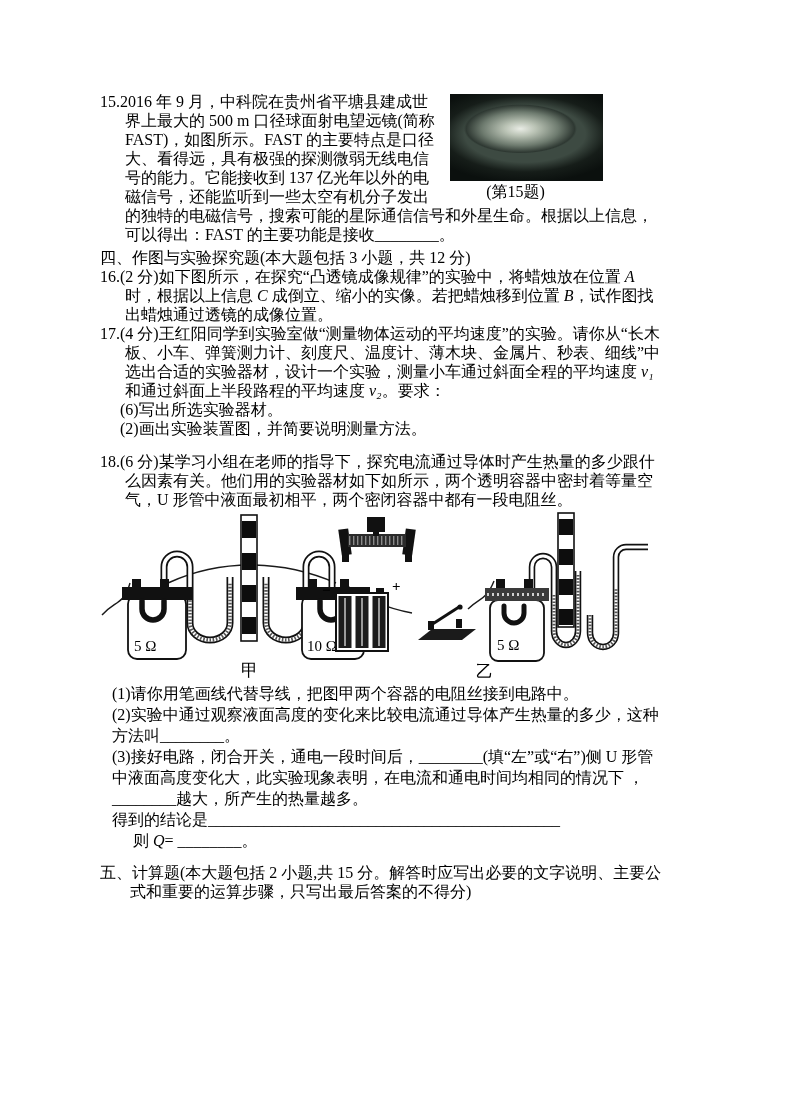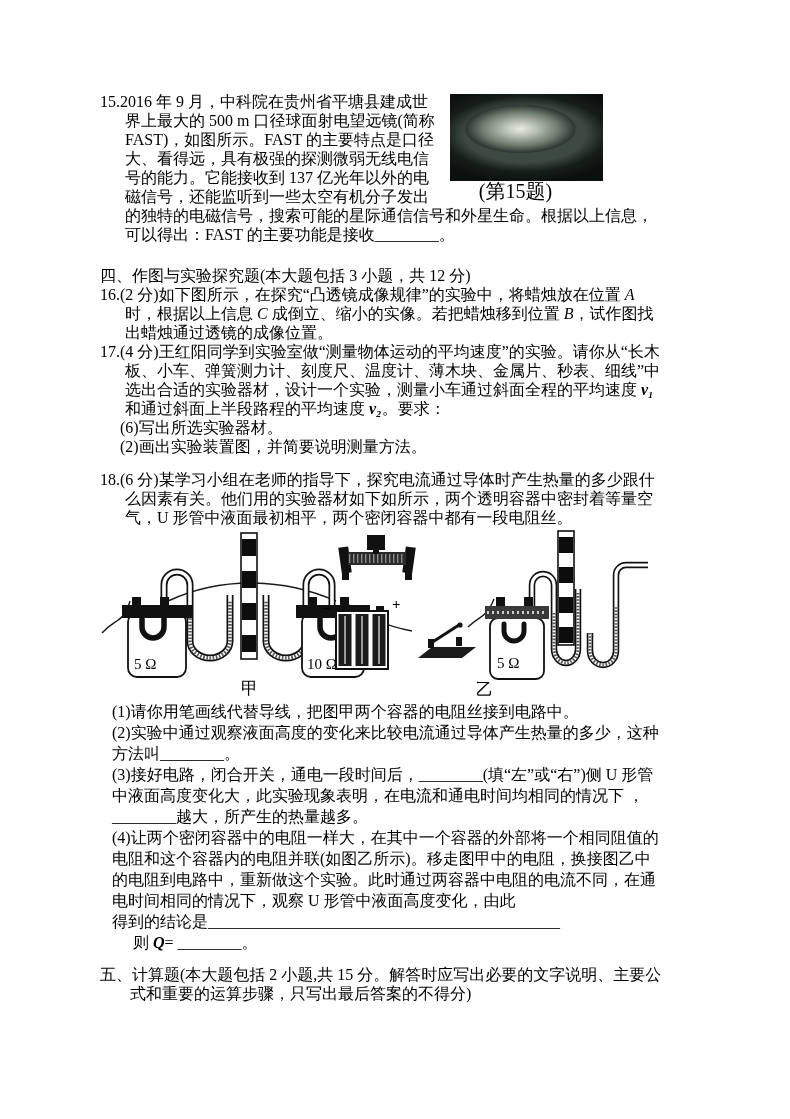--- a/index.html
+++ b/index.html
@@ -4,38 +4,38 @@
 <style>
   html,body{margin:0;padding:0;background:#ffffff;}
   .page{
     position:relative;width:790px;height:1119px;background:#ffffff;
     font-family:"Liberation Serif","DejaVu Serif",serif;color:#000;overflow:hidden;
   }
   .content{position:absolute;left:100px;top:92px;width:566px;font-size:16px;line-height:19px;}
   p{margin:0;}
   .q{padding-left:25px;text-indent:-25px;}
   .heading{padding-left:30px;text-indent:-30px;}
-  .heading4{margin-top:22px;}
+  .heading4{margin-top:4px;}
   .heading5{margin-top:12px;}
   .sub17{margin-left:20px;}
   .q18block{margin-top:14px;}
   .sub18{margin-left:12px;line-height:21px;}
   .sub5b{margin-left:33px;line-height:21px;margin-bottom:6px;}
   .var{font-style:italic;}
-  .varb{font-style:italic;font-weight:bold;text-align:right;}
+  .varb{font-style:italic;font-weight:normal;text-align:right;}
   
   .photo-float{float:right;width:156px;margin:2px 60px 4px 12px;}
   .photo{
     width:153px;height:87px;
     background:
       radial-gradient(ellipse 52% 40% at 46% 40%, #e9ece5 0%, #b9c2b4 20%, #6e7b6f 48%, #2e3832 68%, rgba(10,14,12,0) 71%),
       radial-gradient(ellipse 68% 56% at 49% 46%, #3d4a42 58%, #161d19 78%, #0b100e 100%),
       #0a0e0c;
   }
-  .photo-caption{text-align:center;font-size:20px;line-height:19px;margin-top:1px;}
+  .photo-caption{text-align:center;font-size:16px;line-height:19px;margin-top:1px;}
   
   .figwrap{margin-top:2px;}
   .figcaption{text-align:center;line-height:19px;margin-top:1px;}
   svg text{font-family:"Liberation Serif","DejaVu Serif",serif;}
 </style>
 </head>
 <body>
 
 <div class="page">
   <div class="content">
@@ -180,21 +180,20 @@
             <text x="397" y="139" font-size="15">5 Ω</text>
           </g>
           <text x="376" y="166" font-size="17">乙</text>
         </g>
       </svg>
     </div>
 
     <p class="sub18">(1)请你用笔画线代替导线，把图甲两个容器的电阻丝接到电路中。</p>
     <p class="sub18">(2)实验中通过观察液面高度的变化来比较电流通过导体产生热量的多少，这种方法叫________。</p>
     <p class="sub18">(3)接好电路，闭合开关，通电一段时间后，________(填“左”或“右”)侧 U 形管中液面高度变化大，此实验现象表明，在电流和通电时间均相同的情况下 ，________越大，所产生的热量越多。</p>
-    <p class="sub18">(4)让两个密闭容器中的电阻一样大，在其中一个容器的外部将一个相同阻值的电阻和这个容器内的电阻并联(如图乙所示)。移走图甲中的电阻，换接图乙中的电阻到电路中，重新做这个实验。此时通过两容器中电阻的电流不同，在通电时间相同的情况下，观察 U 形管中液面高度变化，由此</p>
     <p class="sub18">得到的结论是____________________________________________</p>
     <p class="sub5b">
       <span>则 </span><span class="varb">Q</span><span>= ________。</span>
     </p>
 
     <p class="heading heading5">
       <span>五、</span><span>计算题(本大题包括 2 小题,共 15 分。解答时应写出必要的文字说明、主要公式和重要的运算步骤，只写出最后答案的不得分)</span>
     </p>
 
   </div>

